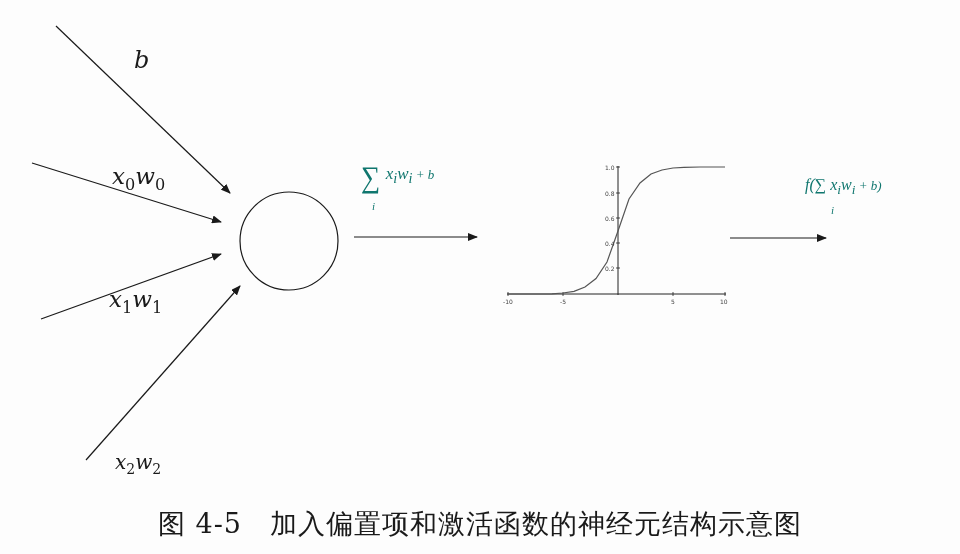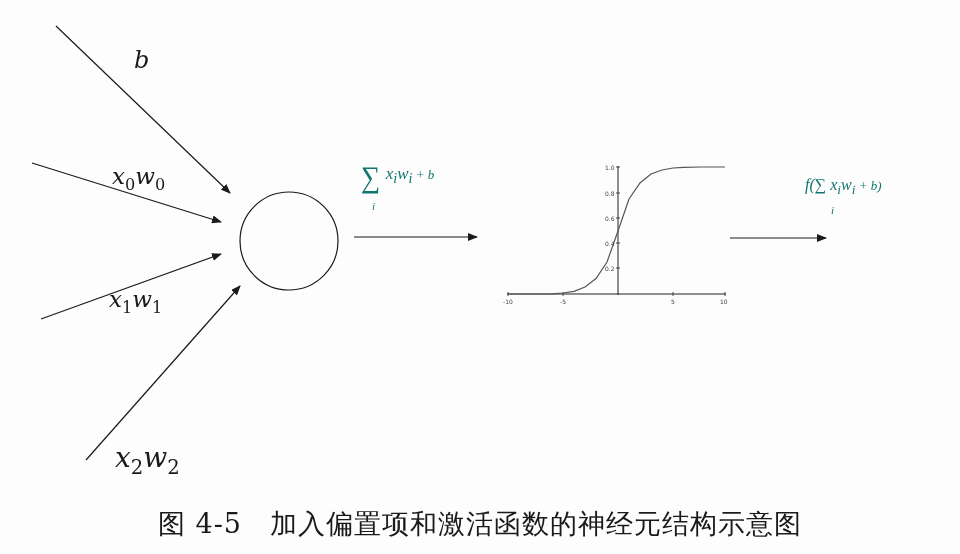--- a/index.html
+++ b/index.html
@@ -58,21 +58,21 @@
 <span class="tick" style="left:720px;top:298px;">10</span>
 <span class="tick" style="left:605px;top:265px;">0.2</span>
 <span class="tick" style="left:605px;top:240px;">0.4</span>
 <span class="tick" style="left:605px;top:215px;">0.6</span>
 <span class="tick" style="left:605px;top:190px;">0.8</span>
 <span class="tick" style="left:605px;top:164px;">1.0</span>
 
 <div class="lbl" style="left:134px;top:46px;font-size:24px;"><span>b</span></div>
 <div class="lbl" style="left:112px;top:155px;font-size:23px;margin-top:8px;"><span>x</span><sub>0</sub><span>w</span><sub>0</sub></div>
 <div class="lbl" style="left:109px;top:286px;font-size:23px;"><span>x</span><sub>1</sub><span>w</span><sub>1</sub></div>
-<div class="lbl" style="left:115px;top:441px;font-size:28px;"><span>x</span><sub>2</sub><span>w</span><sub>2</sub></div>
+<div class="lbl" style="left:115px;top:450px;font-size:20px;"><span>x</span><sub>2</sub><span>w</span><sub>2</sub></div>
 
 <div class="formula" style="left:360px;top:160px;font-size:17px;">
   <span class="sig">∑</span>
   <span style="font-style:italic;position:relative;top:-8px;"><span>x</span><sub>i</sub><span>w</span><sub>i</sub><span style="font-size:13px;"> + b</span></span>
   <span class="sub-i" style="left:12px;top:40px;">i</span>
 </div>
 
 <div class="formula" style="left:805px;top:156px;font-size:16px;margin-top:20px;">
   <span style="font-style:italic;">f(∑</span>
   <span style="font-style:italic;"><span>x</span><sub>i</sub><span>w</span><sub>i</sub><span style="font-size:13px;"> + b)</span></span>

